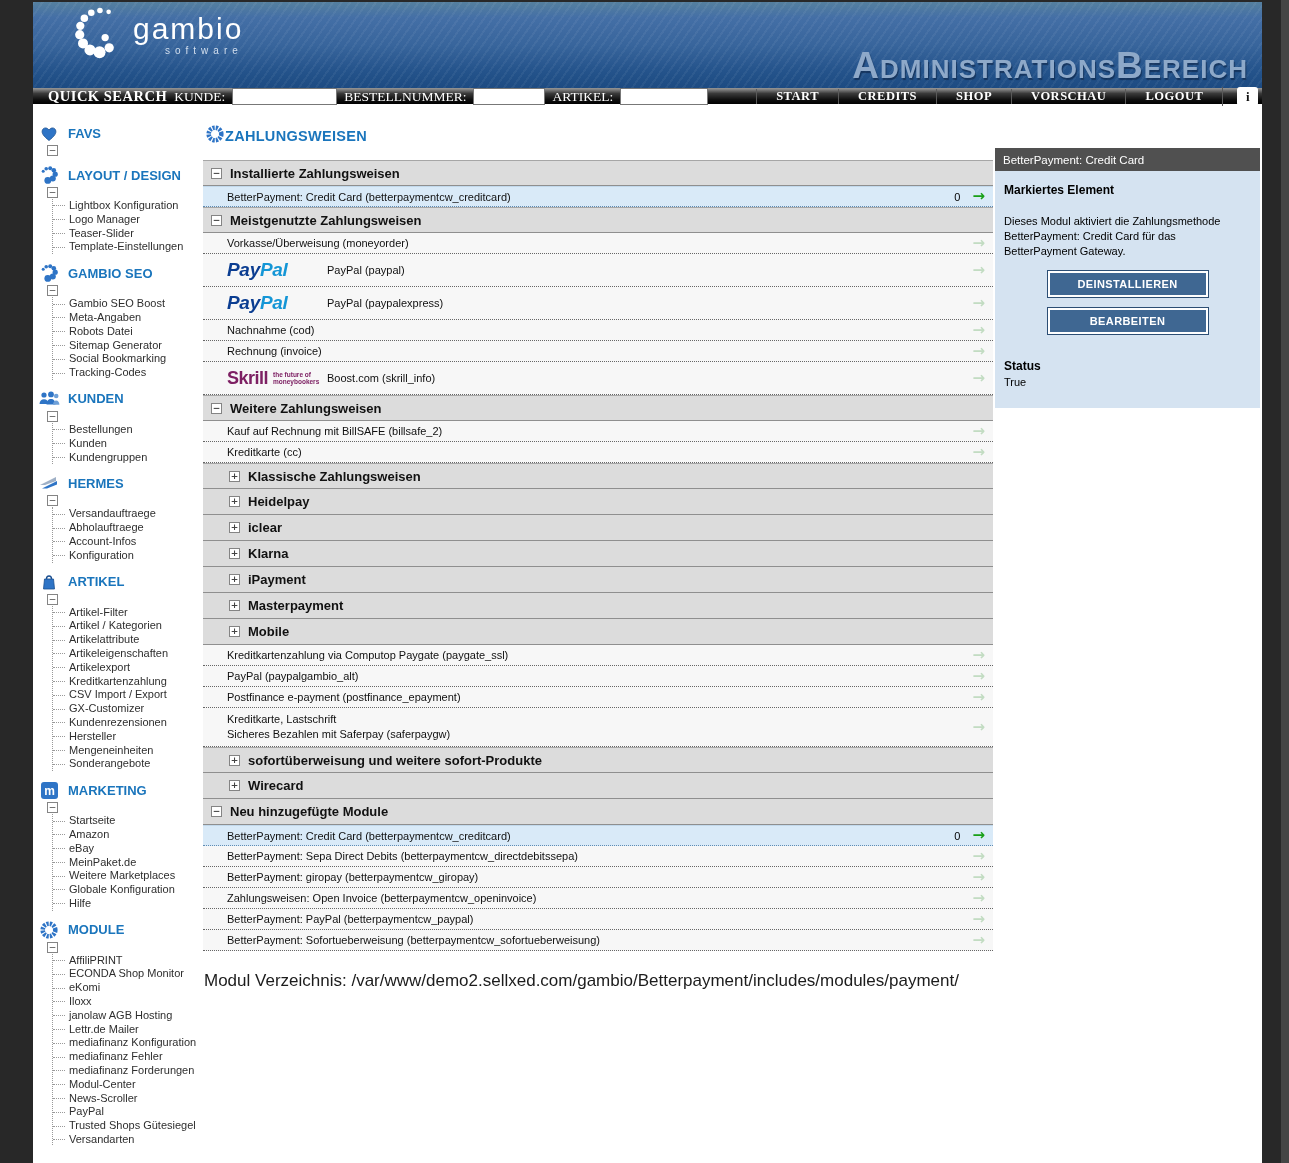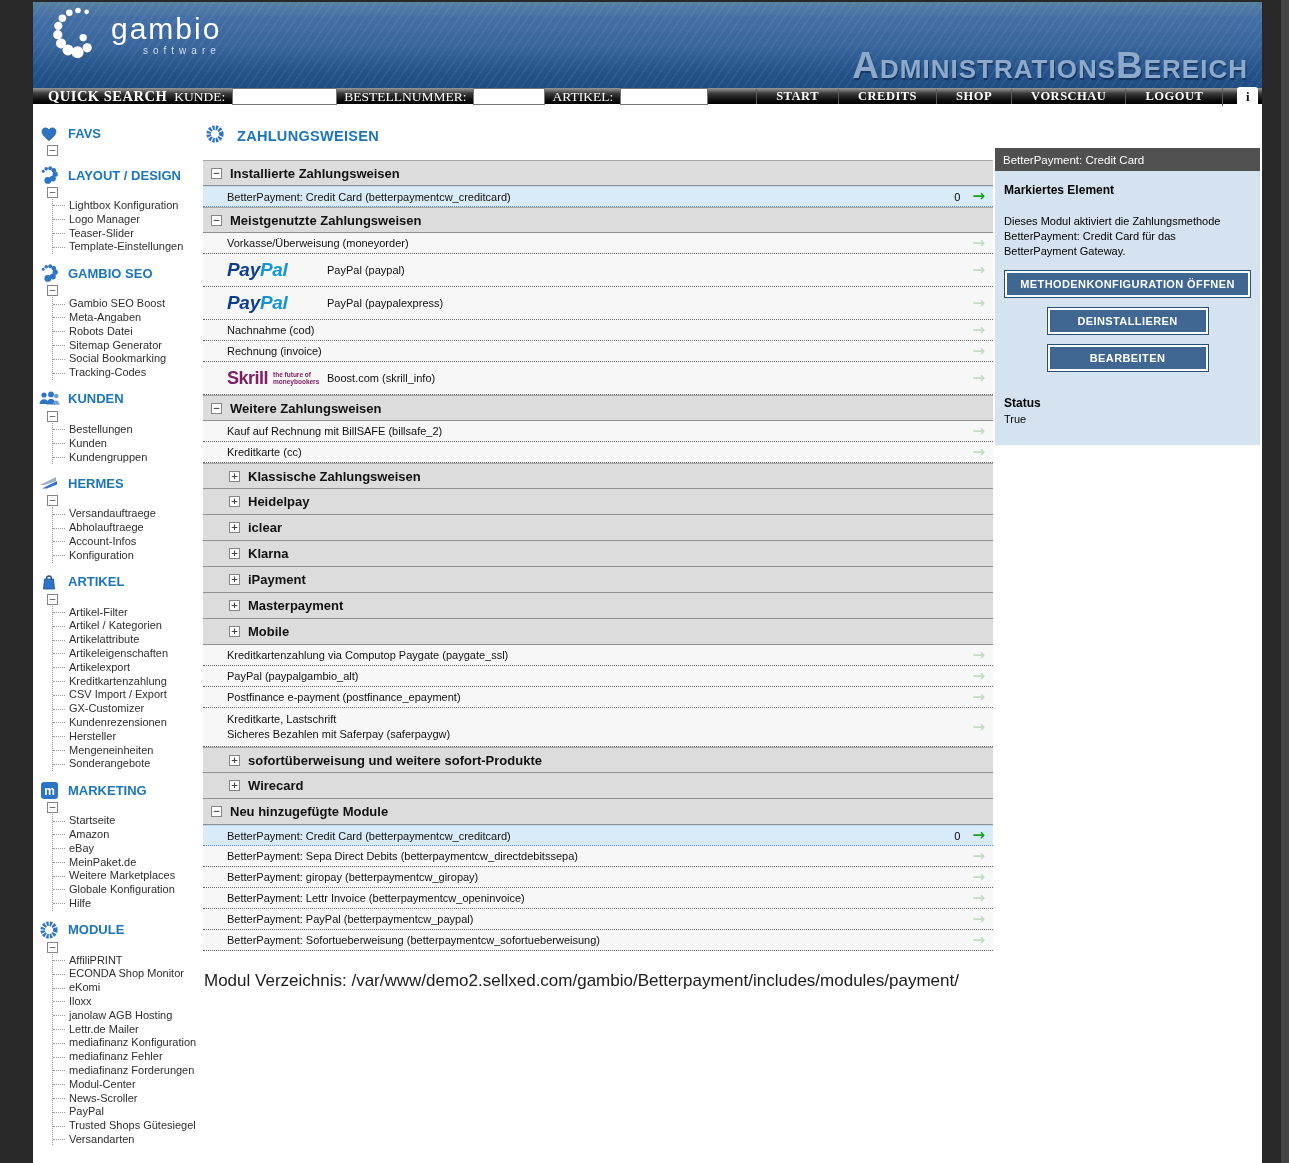--- a/index.html
+++ b/index.html
@@ -11,21 +11,21 @@
   html,body{margin:0;padding:0;}
   body{width:1289px;height:1163px;overflow:hidden;background:#282828;font-family:"Liberation Sans",sans-serif;position:relative;}
   body::after{content:"";position:absolute;right:0;top:0;width:8px;height:100%;background:#454545;}
   .frame{position:absolute;left:33px;top:2px;width:1229px;height:1161px;background:#fff;overflow:hidden;}
 
   
   .topbar{height:86px;position:relative;overflow:hidden;
     background:linear-gradient(180deg,#55809f 0%,#446fa6 18%,#38659c 50%,#24538b 80%,#1d4b82 100%);}
   .topbar::before{content:"";position:absolute;inset:0;
     background:repeating-linear-gradient(125deg,rgba(255,255,255,.05) 0 2px,rgba(255,255,255,0) 2px 7px);}
-  .logo{position:absolute;left:18px;top:4px;display:flex;gap:8px;align-items:flex-start;}
+  .logo{position:absolute;left:40px;top:4px;display:flex;gap:8px;align-items:flex-start;}
   .logo-text{margin-top:8px;}
   .logo-name{color:#fff;font-size:30px;line-height:30px;letter-spacing:2px;}
   .logo-sub{color:#d3dfee;font-size:10px;letter-spacing:5px;margin-top:1px;padding-left:32px;}
   .admin-title{position:absolute;right:14px;bottom:1px;font-variant:small-caps;font-weight:bold;font-size:37px;
     color:#8ea9c9;letter-spacing:1px;text-shadow:1px 2px 1px rgba(10,30,60,.55);}
 
   
   .quickbar{height:16px;display:flex;align-items:center;color:#fff;position:relative;
     font-family:"Liberation Serif",serif;border-top:1px solid #8f8f8f;
     background:linear-gradient(180deg,#8a8a8a 0%,#3a3a3a 30%,#0e0e0e 72%,#000 100%);}
@@ -52,21 +52,21 @@
   .sb-label{color:var(--accent);font-weight:bold;font-size:13px;white-space:nowrap;}
   .sb-exp{margin:1px 0 1px 10px;line-height:0;}
   .expbox{display:inline-block;width:11px;height:11px;border:1px solid #848484;background:#fff;font-size:9px;
     line-height:9px;text-align:center;color:#444;font-family:"DejaVu Sans",sans-serif;cursor:pointer;}
   .tree{list-style:none;margin:0 0 0 15px;padding:0;border-left:1px dotted #999;}
   .tree li{display:flex;align-items:center;font-size:11px;color:#2e2e2e;line-height:13.8px;cursor:pointer;white-space:nowrap;}
   .tree li::before{content:"";width:12px;border-top:1px dotted #999;margin-right:4px;flex:none;}
 
   
   .main{width:790px;min-width:790px;padding-top:12px;}
-  .page-title{display:flex;align-items:center;gap:12px;margin:8px 0 12px 2px;}
+  .page-title{display:flex;align-items:center;gap:0;margin:8px 0 12px 2px;}
   .page-title .txt{color:var(--accent);font-weight:bold;font-size:14.5px;letter-spacing:.3px;}
   .thead{height:23px;background:linear-gradient(180deg,#5d5d5d,#3f3f3f);color:#fff;display:flex;align-items:center;
     justify-content:space-between;padding:0 16px 0 9px;font-size:11px;font-weight:bold;letter-spacing:.4px;}
   .grouprow{height:26px;background:#dcdcdc;border-top:1px solid #a6a6a6;border-bottom:1px solid #8f8f8f;
     display:flex;align-items:center;gap:8px;padding-left:8px;font-weight:bold;font-size:13px;color:#111;cursor:pointer;}
   .subgrouprow{padding-left:26px;}
   .grouprow + .grouprow{border-top:none;}
   .modrow{position:relative;background:#f7f7f7;border-bottom:1px dotted #666;display:flex;align-items:center;
     min-height:21px;padding:0 8px 0 24px;font-size:11px;color:#101010;cursor:pointer;}
   .modrow.tall{min-height:33px;}
@@ -589,21 +589,21 @@
               <span class="arrow inactive">→</span>
             </span>
           </div>
           <div class="modrow   ">
     <span>BetterPayment: giropay (betterpaymentcw_giropay)</span>
             <span class="row-right">
               <span class="arrow inactive">→</span>
             </span>
           </div>
           <div class="modrow   ">
-    <span>BetterPayment: Lettr Invoice (betterpaymentcw_openinvoice)</span>
+    <span>Zahlungsweisen: Open Invoice (betterpaymentcw_openinvoice)</span>
             <span class="row-right">
               <span class="arrow inactive">→</span>
             </span>
           </div>
           <div class="modrow   ">
     <span>BetterPayment: PayPal (betterpaymentcw_paypal)</span>
             <span class="row-right">
               <span class="arrow inactive">→</span>
             </span>
           </div>
@@ -616,21 +616,20 @@
         </div>
       <div class="footer-note">Modul Verzeichnis: /var/www/demo2.sellxed.com/gambio/Betterpayment/includes/modules/payment/</div>
     </main>
 
     <aside class="infopanel">
       <div class="ip-head">BetterPayment: Credit Card</div>
       <div class="ip-body">
         <div class="ip-sub">Markiertes Element</div>
         <div class="ip-desc">Dieses Modul aktiviert die Zahlungsmethode BetterPayment: Credit Card für das BetterPayment Gateway.</div>
         <div id="panel-buttons">
-            <button class="ip-btn full">METHODENKONFIGURATION ÖFFNEN</button>
             <button class="ip-btn mid">DEINSTALLIEREN</button>
             <button class="ip-btn mid">BEARBEITEN</button>
           </div>
         <div class="ip-status-label">Status</div>
         <div class="ip-status-value">True</div>
       </div>
     </aside>
 
   </div>
 </div>

